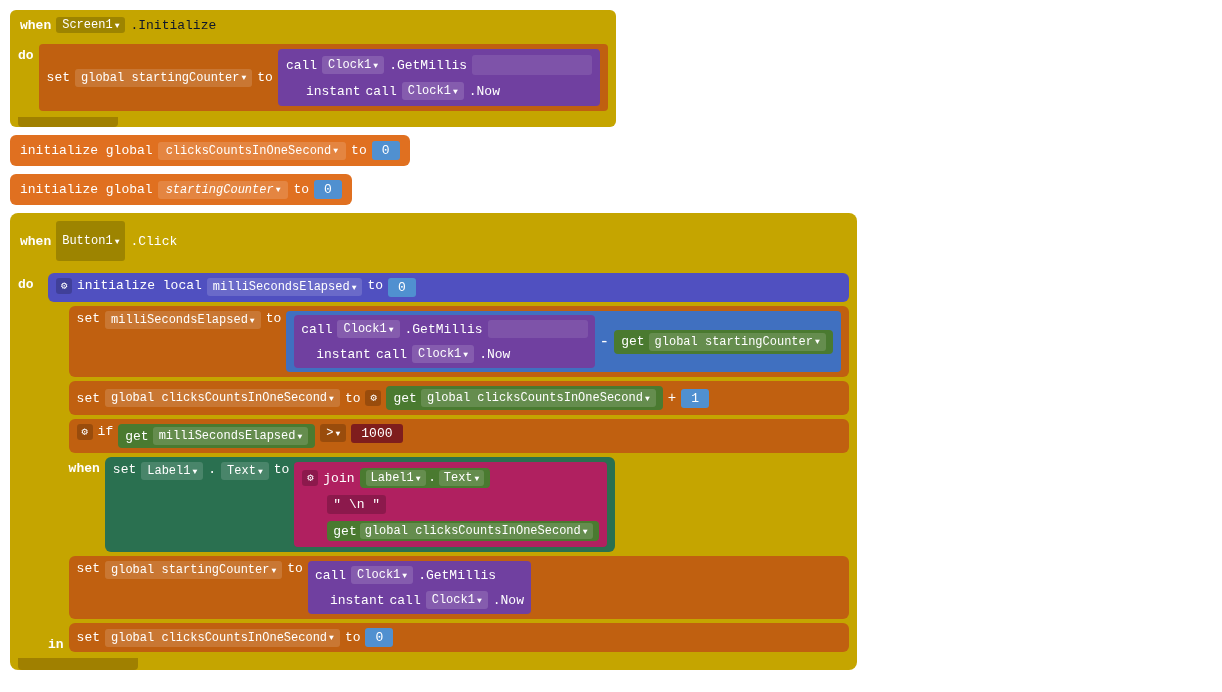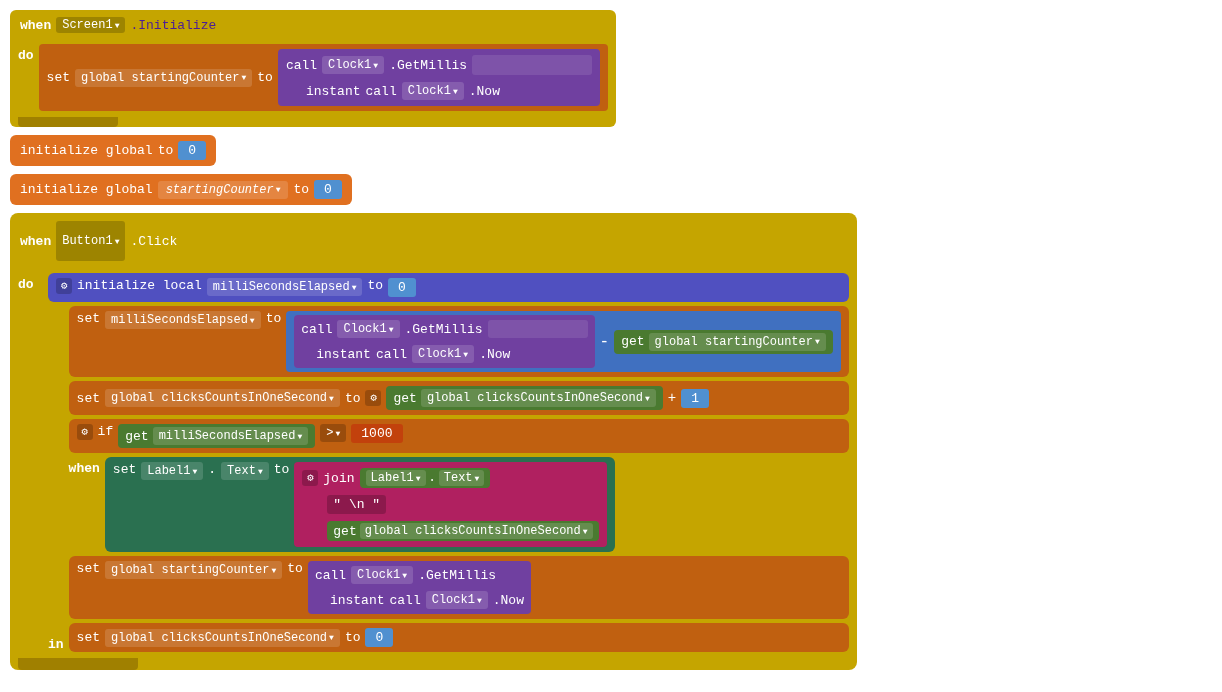--- a/index.html
+++ b/index.html
@@ -50,21 +50,21 @@
 <body>
 
 <div class="block-area">
 
   <div class="block-container">
     <div style="display:inline-block; background:#c5a500; border-radius:6px; padding:0;">
       
       <div class="row" style="padding:5px 10px; gap:5px;">
         <span style="color:#fff; font-weight:bold;">when</span>
         <span class="dropdown pill-dark" style="background:rgba(0,0,0,0.2); color:#fff;">Screen1</span>
-        <span style="color:#4c1d95;">.Initialize</span>
+        <span style="color:#0f172a;">.Initialize</span>
       </div>
       
       <div class="row" style="padding:4px 8px; gap:5px; align-items:flex-start;">
         <span style="color:#fff; font-weight:bold; padding-top:4px;">do</span>
         <div style="background:#c06010; border-radius:4px; padding:5px 8px; display:inline-flex; align-items:center; gap:5px;">
           <span style="color:#fff;">set</span>
           <span class="dropdown" style="background:rgba(255,255,255,0.15); color:#fff; border-radius:3px; padding:2px 6px;">global startingCounter</span>
           <span style="color:#fff;">to</span>
           <div style="background:#7040a0; border-radius:4px; padding:4px 8px; display:inline-flex; flex-direction:column; gap:3px;">
             <div class="row" style="gap:5px;">
@@ -85,20 +85,21 @@
       
       <div style="height:10px; padding:0 8px;">
         <div style="width:100px; height:10px; background:#a08000; border-radius:0 0 4px 4px;"></div>
       </div>
     </div>
   </div>
 
   <div class="block-container">
     <div style="display:inline-flex; align-items:center; background:#e07020; border-radius:6px; padding:6px 10px; gap:5px; color:#fff;">
       <span>initialize global</span>
+      <span class="dropdown" style="background:rgba(255,255,255,0.15); color:#fff; border-radius:3px; padding:2px 8px;">clicksCountsInOneSecond</span>
       <span>to</span>
       <span style="background:#5090d0; color:#fff; border-radius:3px; padding:2px 10px;">0</span>
     </div>
   </div>
 
   <div class="block-container">
     <div style="display:inline-flex; align-items:center; background:#e07020; border-radius:6px; padding:6px 10px; gap:5px; color:#fff;">
       <span>initialize global</span>
       <span class="dropdown" style="background:rgba(255,255,255,0.15); color:#fff; border-radius:3px; padding:2px 8px;font-style:italic;">startingCounter</span>
       <span>to</span>
@@ -175,21 +176,21 @@
               </div>
 
               <div style="display:inline-flex; align-items:flex-start; background:#c06010; border-radius:6px; padding:5px 8px; gap:5px; color:#fff;">
                 <span style="display:inline-block; width:16px; height:16px; background:rgba(0,0,0,0.2); border-radius:3px; text-align:center; line-height:16px; font-size:11px;">⚙</span>
                 <span>if</span>
                 <div style="background:#4a7a30; border-radius:4px; padding:3px 7px; display:inline-flex; align-items:center; gap:4px;">
                   <span style="color:#fff;">get</span>
                   <span class="dropdown" style="background:rgba(255,255,255,0.15); color:#fff; border-radius:3px; padding:2px 6px;">milliSecondsElapsed</span>
                 </div>
                 <span class="dropdown" style="background:rgba(0,0,0,0.2); color:#fff; border-radius:3px; padding:2px 6px;">&gt;</span>
-                <span style="background:#c2410c; color:#fff; border-radius:3px; padding:2px 10px;">1000</span>
+                <span style="background:#7f1d1d; color:#fff; border-radius:3px; padding:2px 10px;">1000</span>
               </div>
 
               <div style="display:inline-flex; align-items:flex-start; gap:5px;">
                 <span style="color:#fff; font-weight:bold; padding-top:4px;">when</span>
 
                 <div style="display:flex; flex-direction:column; gap:4px;">
 
                   <div style="display:inline-flex; align-items:flex-start; background:#2a7050; border-radius:6px; padding:5px 8px; gap:5px; color:#fff;">
                     <span>set</span>
                     <span class="dropdown" style="background:rgba(255,255,255,0.15); color:#fff; border-radius:3px; padding:2px 6px;">Label1</span>

